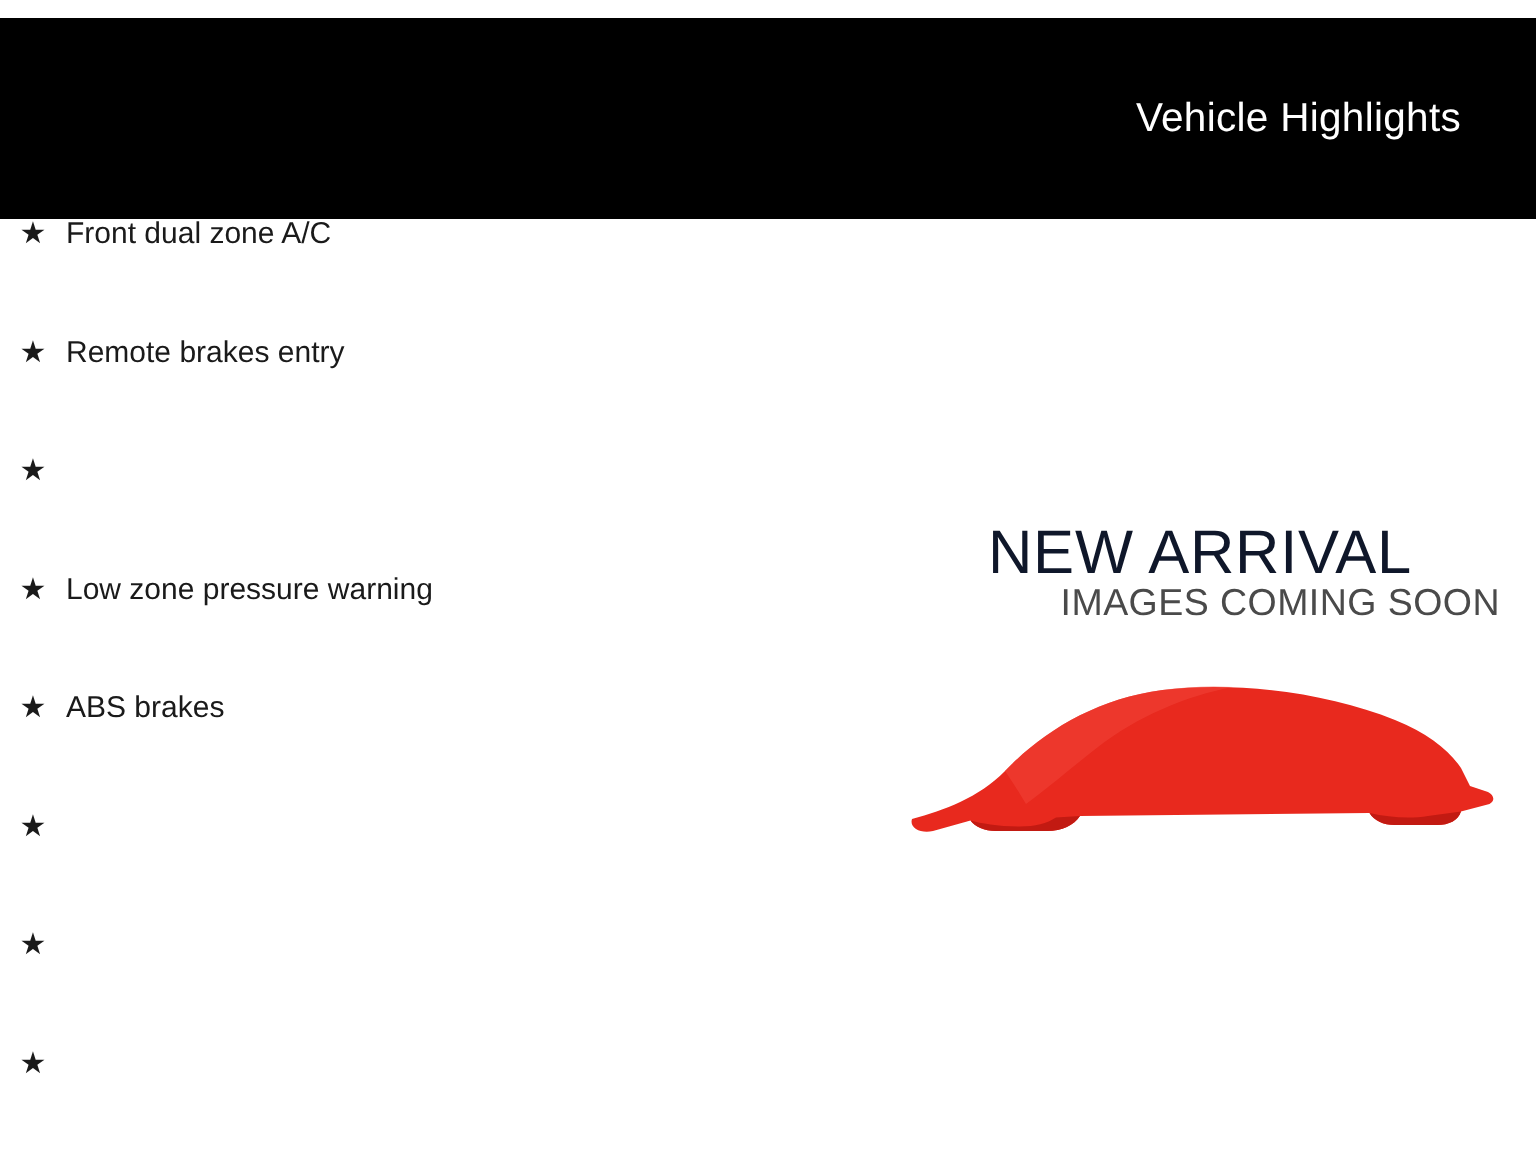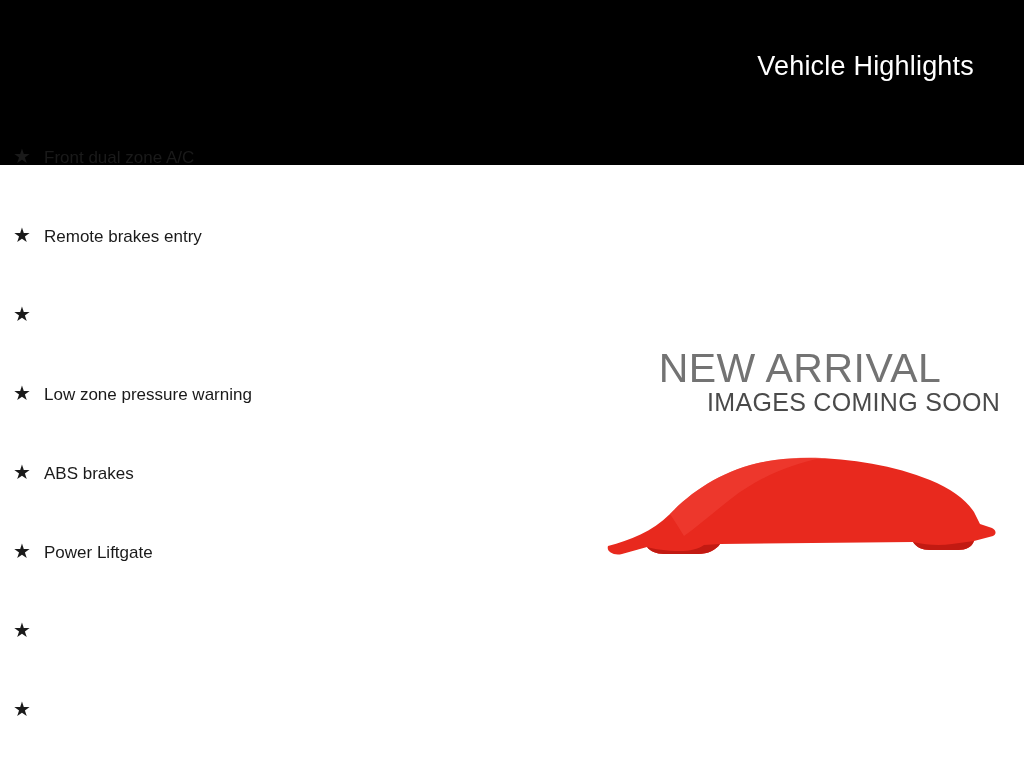--- a/index.html
+++ b/index.html
@@ -10,23 +10,23 @@
     width: 1024px;
     height: 768px;
     background: #ffffff;
     font-family: "Liberation Sans", sans-serif;
     overflow: hidden;
     position: relative;
   }
   .header-bar {
     position: absolute;
     left: 0;
-    top: 0;
+    top: 12px;
     width: 1024px;
-    height: 165px;
+    height: 134px;
     background: #000000;
   }
   .header-title {
     position: absolute;
     right: 50px;
     top: 50px;
     color: #ffffff;
     font-size: 27px;
     line-height: 32px;
     letter-spacing: 0.2px;
@@ -54,41 +54,41 @@
   }
   .bullet-star {
     width: 44px;
     text-align: center;
     font-size: 20px;
     color: #1a1a1a;
     line-height: 1;
     flex: none;
   }
   .highlight-label {
-    font-size: 17px;
+    font-size: 20px;
     color: #1a1a1a;
     line-height: 1;
     white-space: nowrap;
   }
   .placeholder-image {
     position: absolute;
     left: 600px;
     top: 200px;
     width: 400px;
     height: 260px;
   }
   .ph-line1 {
     position: absolute;
     left: 0;
     top: 20px;
     width: 400px;
     text-align: center;
     font-size: 41px;
     letter-spacing: 0.5px;
-    color: #737373;
+    color: #0f172a;
     line-height: 1;
     white-space: nowrap;
   }
   .ph-line2 {
     position: absolute;
     left: 0;
     top: 62px;
     width: 400px;
     text-align: right;
     font-size: 25px;
@@ -135,21 +135,20 @@
       <span class="highlight-label">Low zone pressure warning</span>
     </div>
 
     <div class="highlight-row">
       <span class="bullet-star">★</span>
       <span class="highlight-label">ABS brakes</span>
     </div>
 
     <div class="highlight-row">
       <span class="bullet-star">★</span>
-      <span class="highlight-label">Power Liftgate</span>
     </div>
 
     <div class="highlight-row">
       <span class="bullet-star">★</span>
     </div>
 
     <div class="highlight-row">
       <span class="bullet-star">★</span>
     </div>
 

